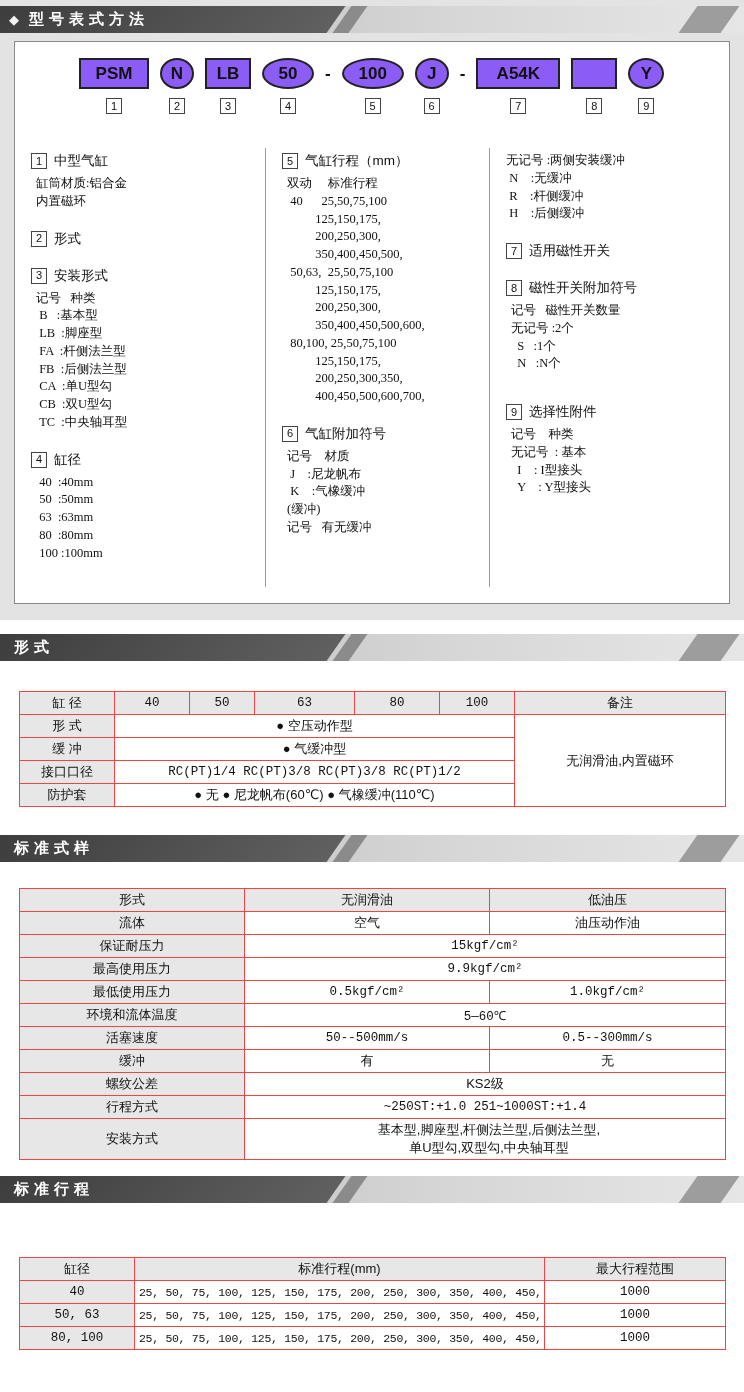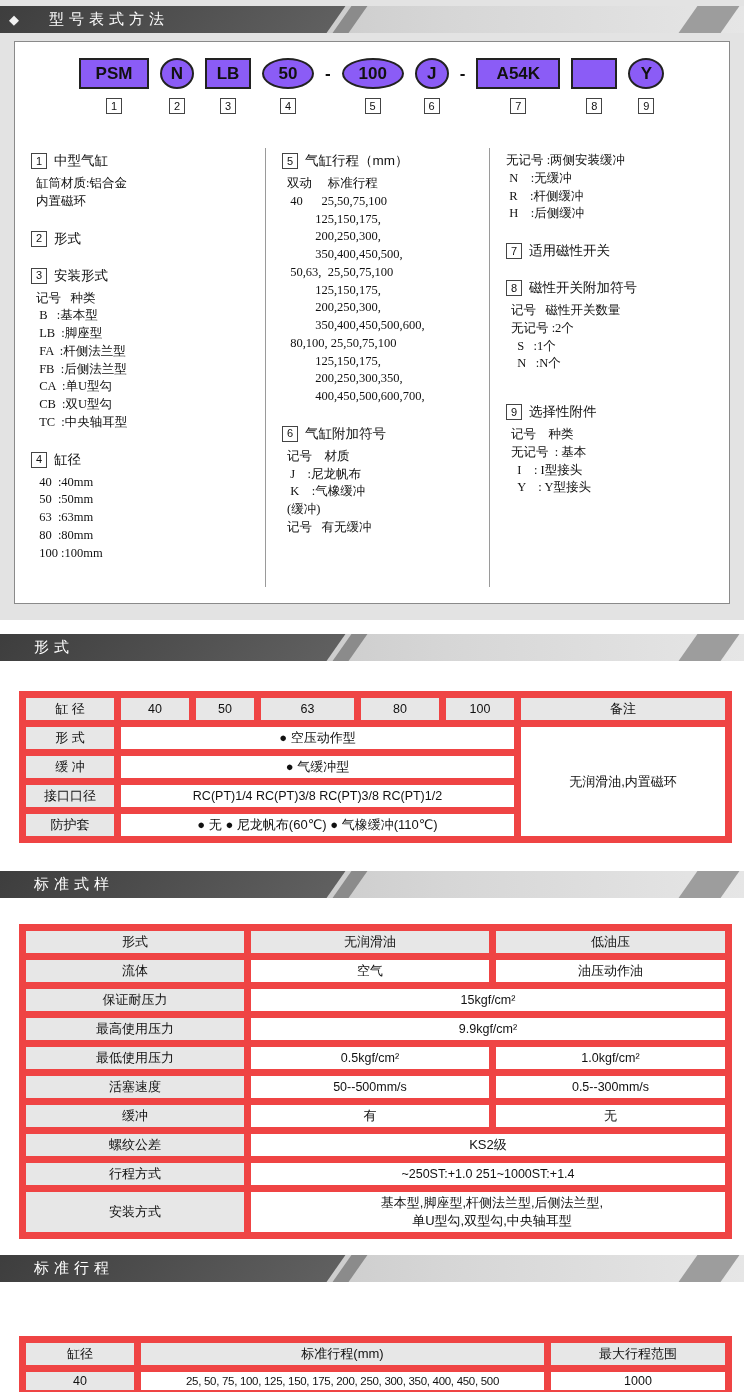--- a/index.html
+++ b/index.html
@@ -26,21 +26,21 @@
   .sec-header .tail {
     position:absolute; right:14px; top:0; bottom:0; width:42px;
     background:#9d9d9d; transform:skewX(-35deg);
   }
   .sec-header .mid {
     position:absolute; left:46%; top:0; bottom:0; width:16px;
     background:#8b8b8b; transform:skewX(-35deg);
   }
   .sec-title {
     position:relative; z-index:2; color:#ffffff; font-size:15px;
-    font-weight:normal; letter-spacing:5px; padding-left:14px;margin-left:20px;
+    font-weight:bold; letter-spacing:5px; padding-left:14px;
   }
   .diamond {
     position:relative; z-index:2; color:#f2f2f2; font-size:13px;
     padding-left:9px; margin-right:-4px;
   }
 
   
   .top { background:#e3e3e3; padding:6px 0 16px; }
   .top .sec-header { margin-bottom:8px; }
   .model-box {
@@ -79,25 +79,25 @@
     margin:0 0 0 5px; font-family:Liberation Serif, serif;
     font-size:12.5px; line-height:1.42; white-space:pre;
   }
 
   
   .t {
     border-collapse:collapse; table-layout:fixed;
     margin:0 19px; width:706px; background:#fff;
   }
   .t td {
-    border:7px solid #ef4444; font-size:13px; text-align:center;
+    border:1px solid #ef4444; font-size:13px; text-align:center;
     padding:2px 4px; height:23px; overflow:hidden;
   }
   .t .lab, .t .shade { background:#e7e7e7; }
-  .t .num { font-family:Liberation Sans, sans-serif; font-size:12.5px;margin-left:20px; }
+  .t .num { font-family:Liberation Mono, monospace; font-size:12.5px;margin-left:20px; }
   .t .left { text-align:center; padding-left:12px; }
   .t .preline { white-space:pre-line; }
   .t1 { margin-top:30px; }
   .t2 { margin-top:26px; }
   .t3 { margin-top:54px; }
   .t3 .strokes { font-size:11.5px; letter-spacing:-0.3px; white-space:nowrap; }
   .h2bar { margin-top:14px; }
   .h3bar { margin-top:28px; }
   .h4bar { margin-top:16px; }
 </style>
@@ -351,20 +351,24 @@
       <tr>
         <td class="lab">最高使用压力</td>
         <td colspan="2" class="num">9.9kgf/cm²</td>
       </tr>
       <tr>
         <td class="lab">最低使用压力</td>
         <td class="num">0.5kgf/cm²</td>
         <td class="num">1.0kgf/cm²</td>
       </tr>
       <tr>
+        <td class="lab">环境和流体温度</td>
+        <td colspan="2" class="num">5—60℃</td>
+      </tr>
+      <tr>
         <td class="lab">活塞速度</td>
         <td class="num">50--500mm/s</td>
         <td class="num">0.5--300mm/s</td>
       </tr>
       <tr>
         <td class="lab">缓冲</td>
         <td>有</td>
         <td>无</td>
       </tr>
       <tr>

